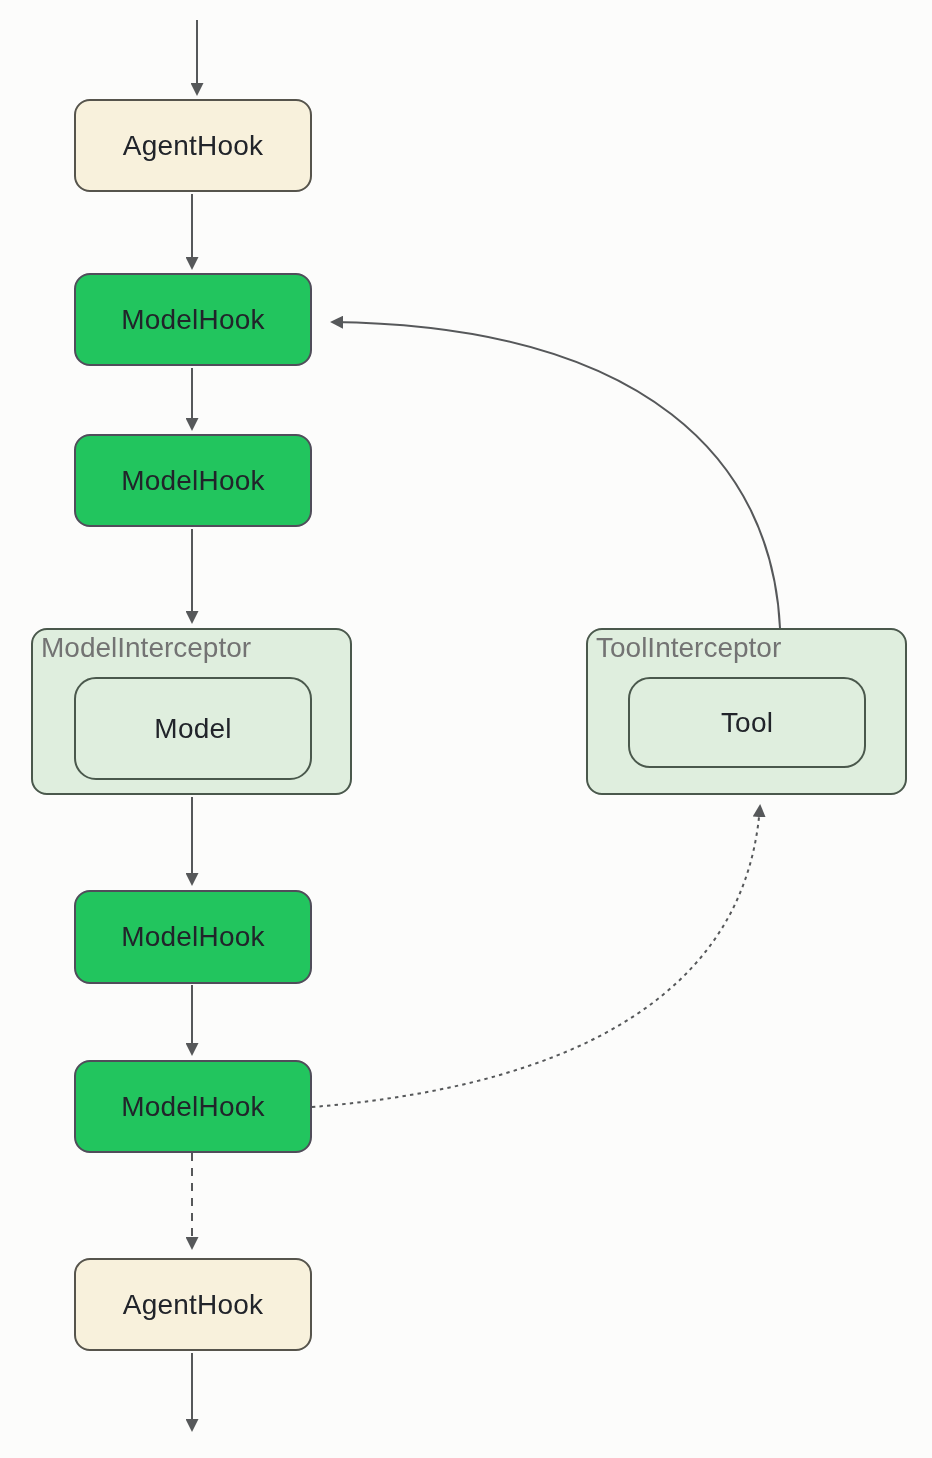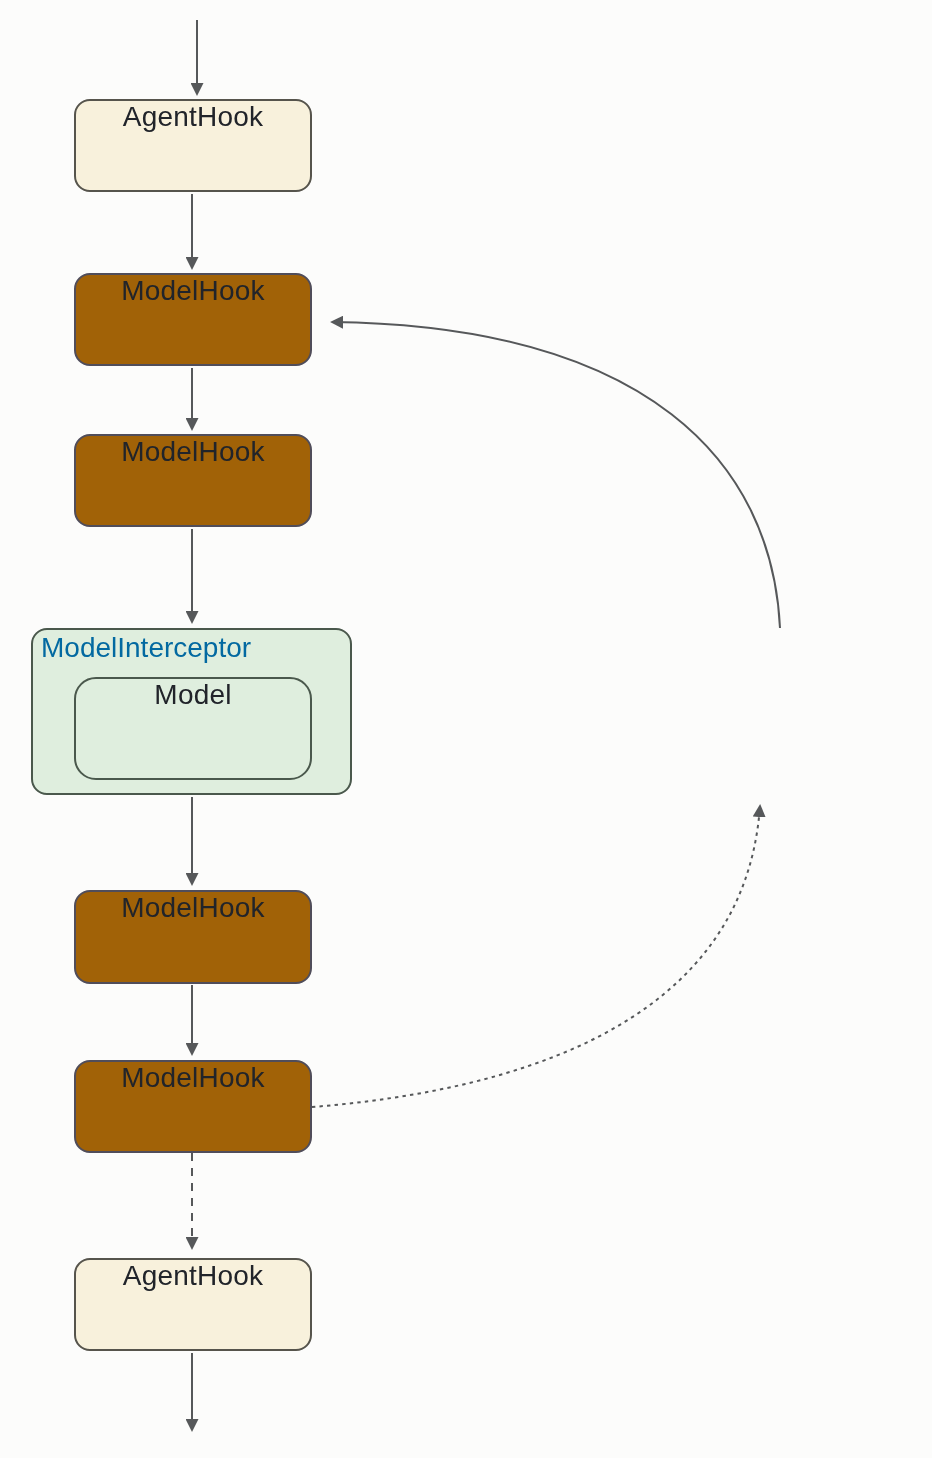--- a/index.html
+++ b/index.html
@@ -13,36 +13,36 @@
   .edges{position:absolute;left:0;top:0;width:932px;height:1458px;}
   .edge{fill:none;stroke:#56585a;stroke-width:2px;}
   .edge.dashed-long{stroke-dasharray:8 7;}
   .edge.dashed-short{stroke-dasharray:3.4 4.2;}
 
   .node{
     position:absolute;
     box-sizing:border-box;
     border:2px solid #505055;
     border-radius:16px;
-    display:flex;justify-content:center;
+    display:flex;align-items:center;justify-content:center;
     font-size:28px;color:#21242a;
     letter-spacing:0.2px;
   }
   .node.cream{background:#f8f1dc;border-color:#56544c;}
-  .node.purple{background:#a16207;border-color:#504d5a;}
+  .node.purple{background:#22c55e;border-color:#504d5a;}
   .group{
     position:absolute;
     box-sizing:border-box;
     background:#dfeede;
     border:2px solid #4a584c;
     border-radius:16px;
   }
   .group-label{
     position:absolute;left:8px;top:2px;
-    font-size:28px;color:#0369a1;
+    font-size:28px;color:#737373;
     white-space:nowrap;
   }
   .node.green-inner{
     background:#dfeede;border-color:#4a584c;
     border-radius:22px;
   }
 </style>
 </head>
 <body>
 
@@ -88,20 +88,26 @@
     <span>ModelHook</span>
   </div>
 
   <div class="group" style="left:31px;top:628px;width:321px;height:167px">
     <span class="group-label">ModelInterceptor</span>
     <div class="node green-inner" style="left:41px;top:47px;width:238px;height:103px">
       <span>Model</span>
     </div>
   </div>
 
+  <div class="group" style="left:586px;top:628px;width:321px;height:167px">
+    <span class="group-label">ToolInterceptor</span>
+    <div class="node green-inner" style="left:40px;top:47px;width:238px;height:91px">
+      <span>Tool</span>
+    </div>
+  </div>
 
   <div class="node purple" style="left:74px;top:890px;width:238px;height:94px">
     <span>ModelHook</span>
   </div>
 
   <div class="node purple" style="left:74px;top:1060px;width:238px;height:93px">
     <span>ModelHook</span>
   </div>
 
   <div class="node cream" style="left:74px;top:1258px;width:238px;height:93px">

